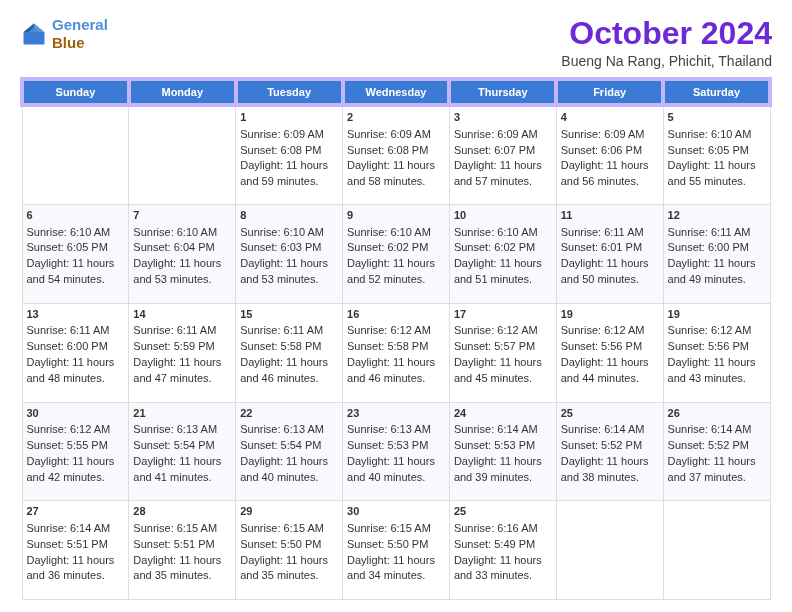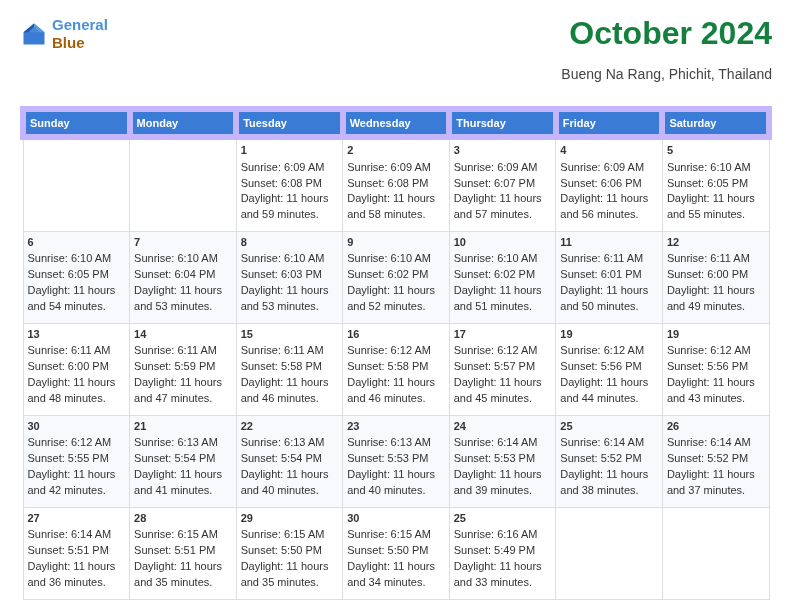--- a/index.html
+++ b/index.html
@@ -9,21 +9,20 @@
       width: 792px;
       height: 612px;
       overflow: hidden;
     }
     .page {
       width: 792px;
       height: 612px;
       padding: 16px 20px 12px 20px;
       display: flex;
       flex-direction: column;
-      gap: 16px;
     }
     .header {
       display: flex;
       justify-content: space-between;
       align-items: flex-start;
       margin-bottom: 8px;
     }
     .logo {
       display: flex;
       align-items: center;
@@ -41,42 +40,42 @@
     .logo-icon {
       width: 28px;
       height: 28px;
     }
     .title-block {
       text-align: right;
     }
     .main-title {
       font-size: 32px;
       font-weight: bold;
-      color: #15803d;
+      color: #6d28d9;
       line-height: 1.1;
     }
     .subtitle {
       font-size: 14px;
       color: #444;
-      margin-top: 15px;
+      margin-top: 2px;
     }
     .calendar {
       width: 100%;
       border-collapse: collapse;
       flex: 1;
       font-size: 9.5px;
     }
     .calendar thead th {
       background: #3a7bd5;
       color: #fff;
       padding: 5px 4px;
-      text-align: left;
+      text-align: center;
       font-size: 11px;
       font-weight: bold;
-      border: 6px solid #c4b5fd;
+      border: 4px solid #c4b5fd;
     }
     .calendar tbody td {
       border: 1px solid #ddd;
       vertical-align: top;
       padding: 3px 4px;
       width: calc(100% / 7);
       height: 88px;
       color: #333;
       line-height: 1.4;
     }

